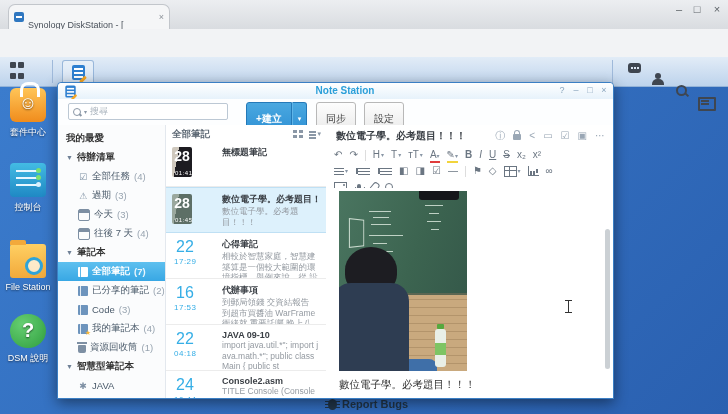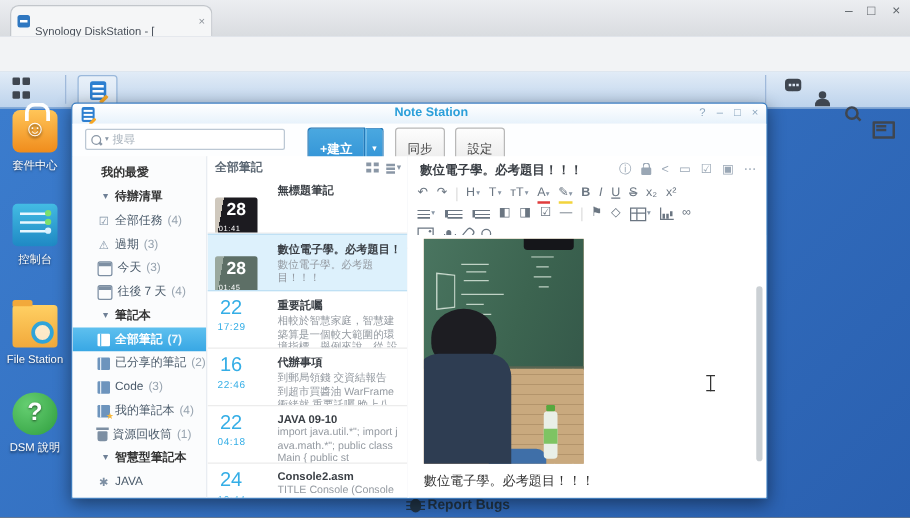--- a/index.html
+++ b/index.html
@@ -79,21 +79,21 @@
   .caret{font-size:6px;color:#8a97a6;}
   #wsearch .ph{font-size:9px;color:#a8b2bc;}
   .btn{height:34px;border-radius:3px;font-size:10px;display:flex;align-items:center;justify-content:center;box-sizing:border-box;}
   #btn-create{left:188px;top:3px;width:46px;background:linear-gradient(#4aa8e0,#2d8fd4);border:1px solid #2479b8;color:#fff;font-weight:bold;border-radius:3px 0 0 3px;}
   #btn-create-dd{left:234px;top:3px;width:15px;background:linear-gradient(#4aa8e0,#2d8fd4);border:1px solid #2479b8;border-left:1px solid #5fb5e8;color:#fff;border-radius:0 3px 3px 0;font-size:7px;}
   .gbtn{background:linear-gradient(#fdfdfd,#e8e8e8);border:1px solid #b8b8b8;color:#444;}
   #btn-sync{left:258px;top:3px;width:40px;}
   #btn-set{left:306px;top:3px;width:40px;}
 
   #sidebar{left:0;top:42px;width:108px;bottom:0;background:#fbfcfd;border-right:1px solid #e3e8ee;padding-top:4px;box-sizing:border-box;overflow:hidden;}
-  .srow{height:19px;display:flex;align-items:center;font-size:9.5px;color:#4a5a6a;padding-left:23px;gap:4px;white-space:nowrap;}
+  .srow{height:19px;display:flex;align-items:center;font-size:9.5px;color:#4a5a6a;padding-left:8px;gap:4px;white-space:nowrap;}
   .srow.hdr{font-weight:bold;color:#333;}
   .srow.sect{font-weight:bold;color:#333;text-align:right;}
   .srow.item{padding-left:20px;}
   .srow .tri{font-size:7px;color:#6f8096;width:7px;}
   .srow .cnt{color:#98a4b0;}
   .srow.sel{background:linear-gradient(#5ec0ef,#38a7e4);color:#fff;font-weight:bold;}
   .srow.sel .cnt{color:#eaf6fd;}
   .sic{width:10px;height:10px;flex:none;position:relative;}
   .sic.book{background:#6d94bd;border-radius:1px;}
   .sic.book::before{content:"";position:absolute;left:2px;top:0;bottom:0;width:1px;background:#fff;opacity:.8;}
@@ -108,21 +108,21 @@
 
   #notelist{left:108px;top:42px;width:160px;bottom:0;border-right:1px solid #e3e8ee;background:#fff;overflow:hidden;}
   #nl-head{height:13px;padding:3px 6px 0;display:flex;align-items:center;}
   #nl-head .t{font-size:9.5px;font-weight:bold;color:#5a6672;flex:1;}
   .vic{width:11px;height:9px;position:relative;margin-left:5px;}
   .vic.grid::before{content:"";position:absolute;left:0;top:0;width:4px;height:3px;background:#8a97a6;box-shadow:6px 0 0 #8a97a6,0 5px 0 #8a97a6,6px 5px 0 #8a97a6;}
   .vic.list::before{content:"";position:absolute;left:0;top:1px;width:7px;height:1.5px;background:#8a97a6;box-shadow:0 3px 0 #8a97a6,0 6px 0 #8a97a6;}
   .vic.list::after{content:"▾";position:absolute;right:-1px;top:0;font-size:7px;color:#8a97a6;}
   .nrow{position:relative;border-bottom:1px solid #ececec;box-sizing:border-box;padding:5px 6px 0 56px;height:46px;overflow:hidden;}
   .nrow.sel{background:#ddf1fc;border-top:1px solid #bfe0f4;border-bottom:1px solid #bfe0f4;}
-  .nrow .thumb{position:absolute;left:6px;top:17px;width:34px;height:30px;border-radius:2px;overflow:hidden;color:#fff;}
+  .nrow .thumb{position:absolute;left:6px;top:6px;width:20px;height:30px;border-radius:2px;overflow:hidden;color:#fff;}
   .thumb.dark{background:linear-gradient(100deg,#cfc8bd 0 7px,#1c1b20 7px);}
   .thumb.green{background:linear-gradient(100deg,#9aa89e 0 7px,#5d6f66 7px);}
   .thumb .d{position:absolute;left:0;right:0;top:1px;text-align:center;font-size:14px;font-weight:bold;}
   .thumb .tm{position:absolute;left:3px;bottom:1px;font-size:6px;letter-spacing:.5px;}
   .nrow .day{position:absolute;left:10px;top:5px;font-size:16px;color:#35aee6;font-weight:400;}
   .nrow .tim{position:absolute;left:8px;top:24px;font-size:8px;color:#35aee6;letter-spacing:.5px;}
   .nrow .tt{font-size:9px;font-weight:bold;color:#3a3f45;white-space:nowrap;overflow:hidden;}
   .nrow .pv{font-size:8.5px;color:#949a a1;color:#949aa1;line-height:10.5px;max-height:32px;overflow:hidden;word-break:break-all;}
 
   #editor{left:268px;top:42px;right:0;bottom:0;background:#fff;overflow:hidden;}
@@ -353,26 +353,26 @@
             <div class="thumb green">
               <div class="d">28</div>
               <div class="tm">01:45</div>
             </div>
             <div class="tt">數位電子學。必考題目！...</div>
             <div class="pv">數位電子學。必考題目！！！</div>
           </div>
           <div class="nrow">
             <div class="day">22</div>
             <div class="tim">17:29</div>
-            <div class="tt">重要託囑</div>
+            <div class="tt">心得筆記</div>
             <div class="pv">相較於智慧家庭，智慧建築算是一個較大範圍的環境指標。舉例來說，從 設備硬</div>
           </div>
           <div class="nrow">
             <div class="day">16</div>
-            <div class="tim">22:46</div>
+            <div class="tim">17:53</div>
             <div class="tt">代辦事項</div>
             <div class="pv">到郵局領錢 交資結報告 到超市買醬油 WarFrame衝緒就 重要託囑 晚上八點Skype</div>
           </div>
           <div class="nrow">
             <div class="day">22</div>
             <div class="tim">04:18</div>
             <div class="tt">JAVA 09-10</div>
             <div class="pv">import java.util.*";   import java.math.*";   public class Main {      public st</div>
           </div>
           <div class="nrow">

